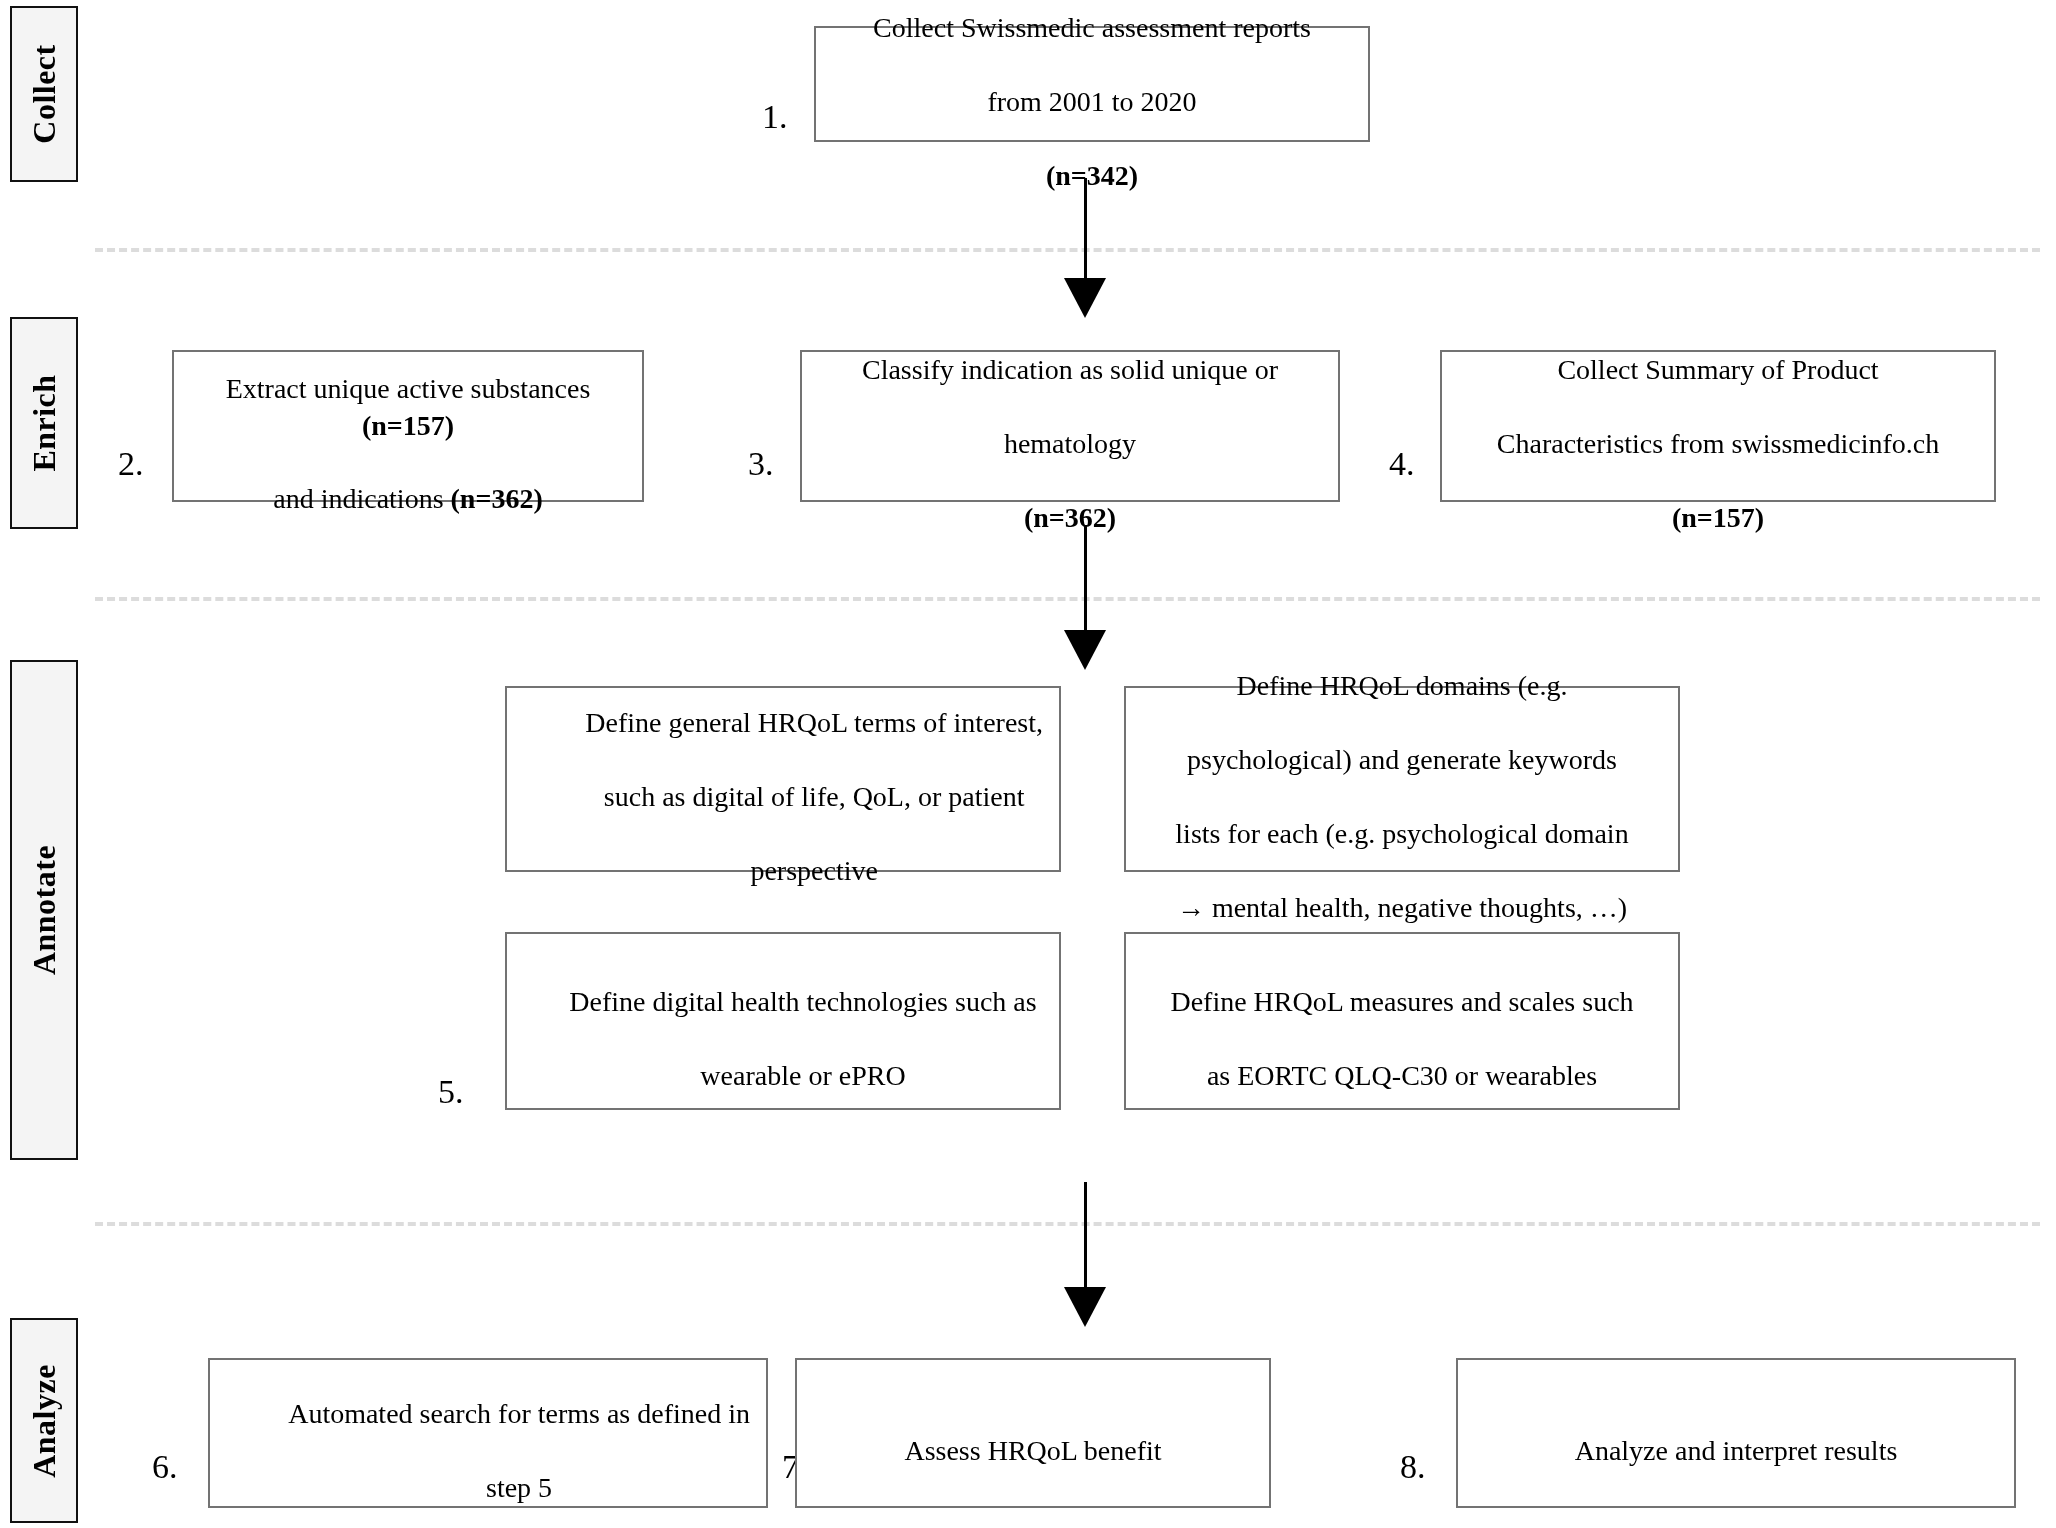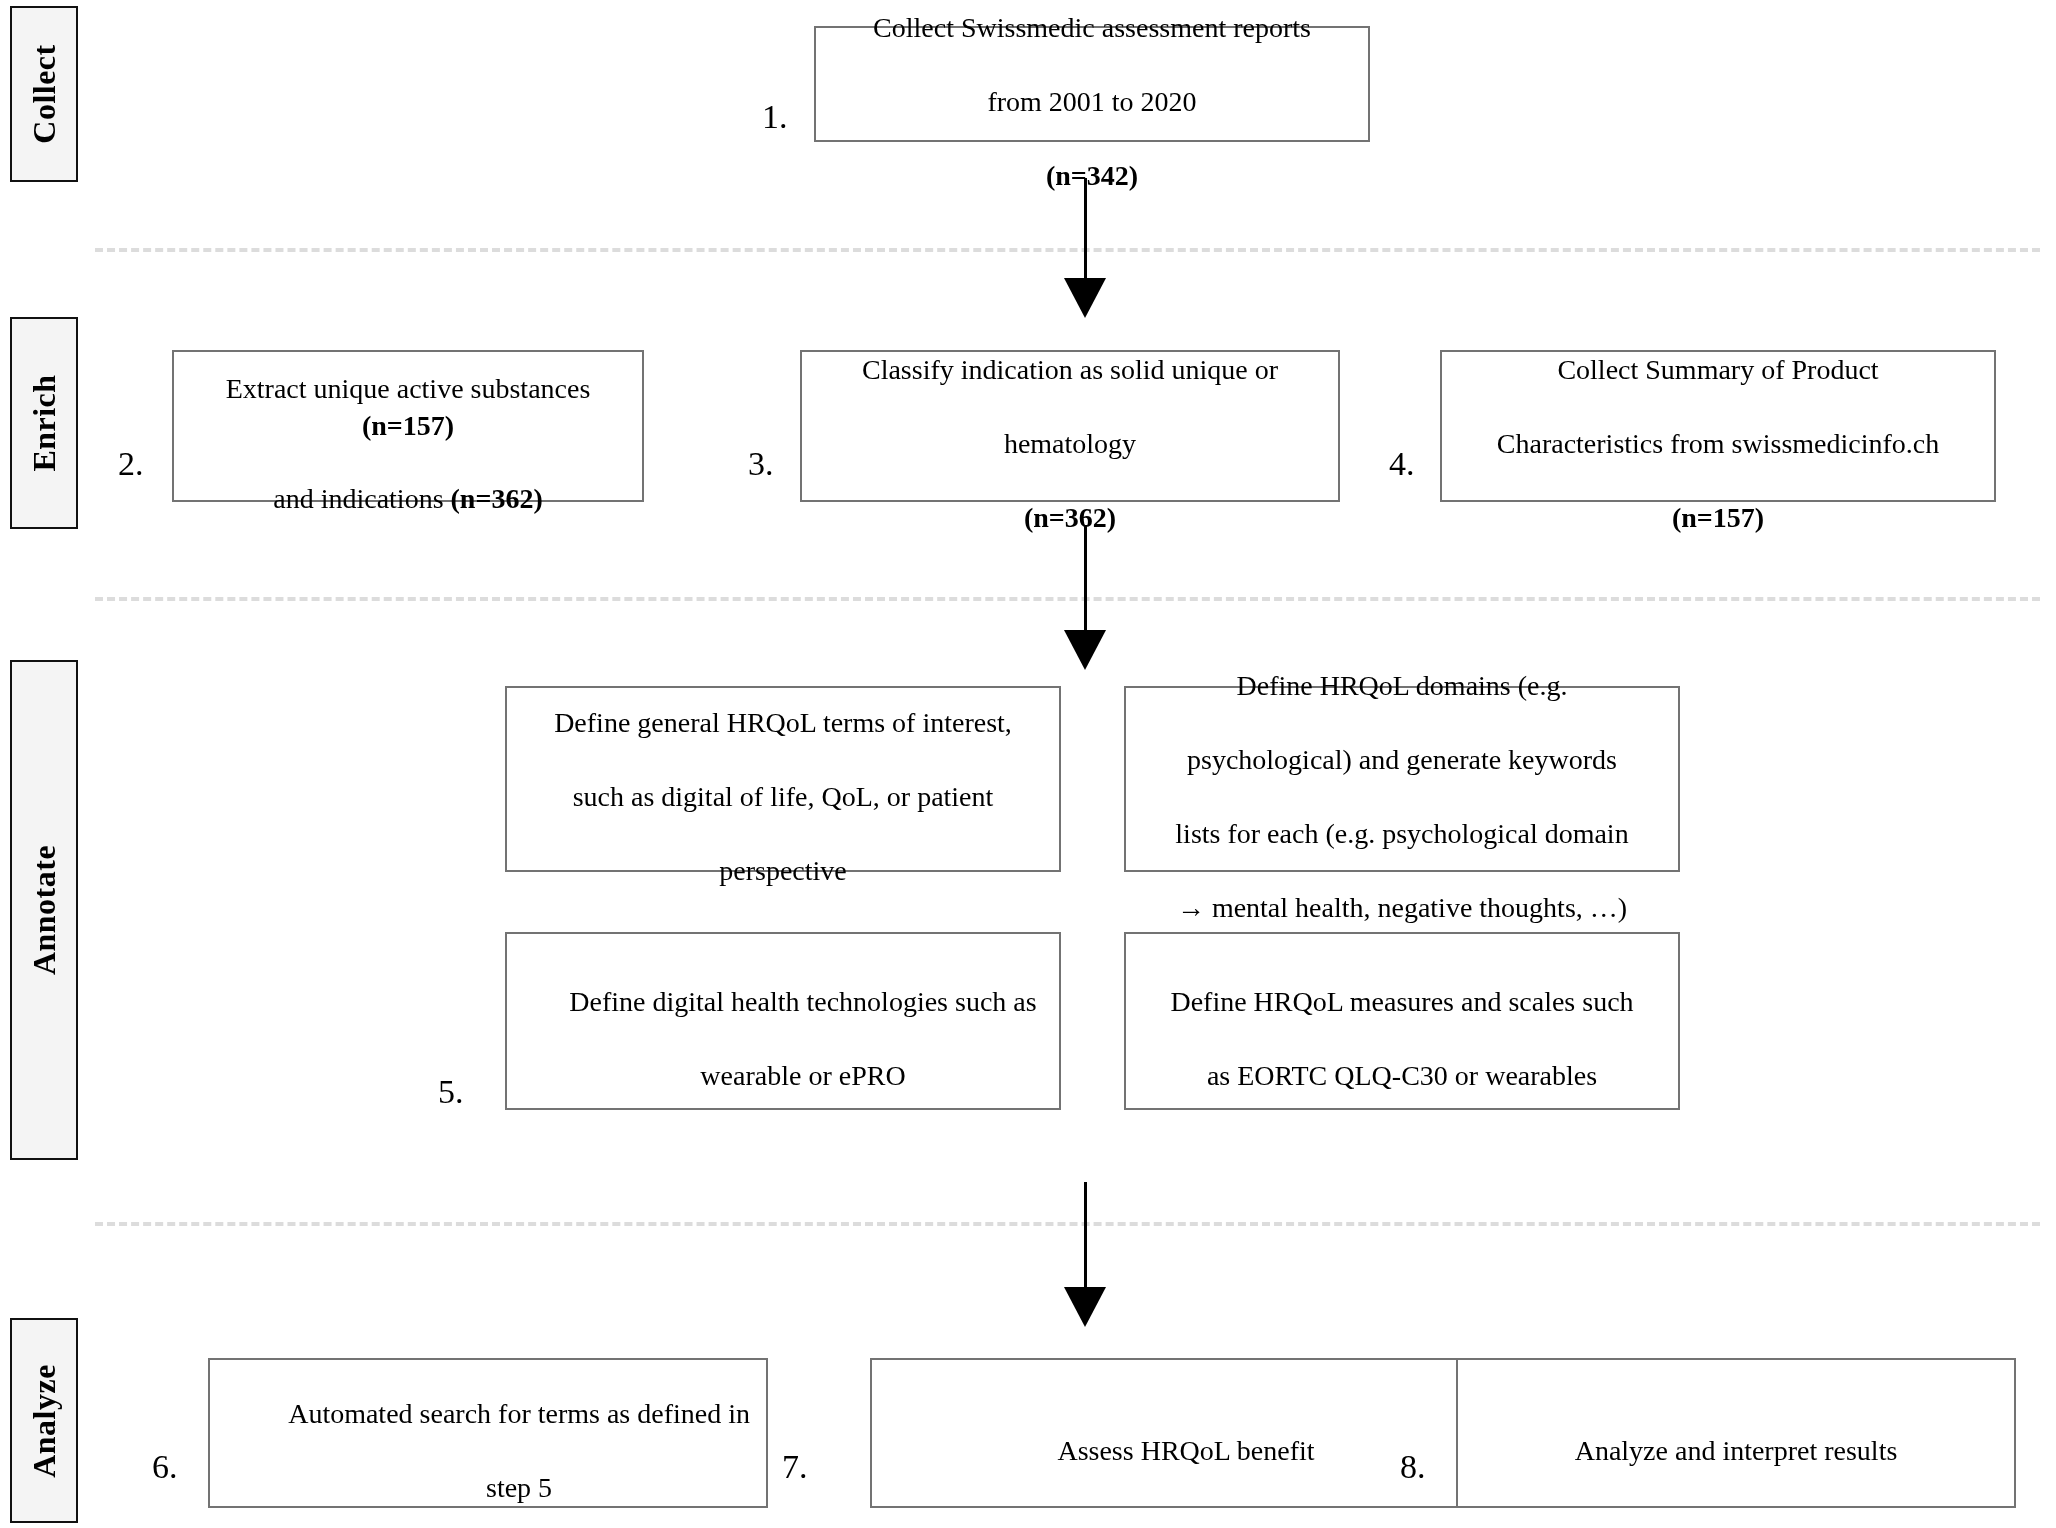--- a/index.html
+++ b/index.html
@@ -145,21 +145,21 @@
   <div class="box" style="left:1440px;top:350px;width:556px;height:152px;">
     <div class="btxt">
       <span>Collect Summary of Product</span><br>
       <span>Characteristics from swissmedicinfo.ch</span><br>
       <b>(n=157)</b>
     </div>
   </div>
 
   <div class="stepnum" style="left:438px;top:1075px;">5.</div>
 
-  <div class="box" style="left:505px;top:686px;width:556px;height:186px;">
+  <div class="box" style="left:505px;top:686px;width:556px;height:186px;justify-content:flex-end;">
     <div class="btxt">
       <span>Define general HRQoL terms of interest,</span><br>
       <span>such as digital of life, QoL, or patient</span><br>
       <span>perspective</span>
     </div>
   </div>
 
   <div class="box" style="left:1124px;top:686px;width:556px;height:186px;">
     <div class="btxt">
       <span>Define HRQoL domains (e.g.</span><br>
@@ -185,21 +185,21 @@
 
   <div class="stepnum" style="left:152px;top:1450px;">6.</div>
   <div class="box" style="left:208px;top:1358px;width:560px;height:150px;justify-content:flex-end;">
     <div class="btxt">
       <span>Automated search for terms as defined in</span><br>
       <span>step 5</span>
     </div>
   </div>
 
   <div class="stepnum" style="left:782px;top:1450px;">7.</div>
-  <div class="box" style="left:870px;top:1358px;width:632px;height:150px;">
+  <div class="box" style="left:795px;top:1358px;width:476px;height:150px;">
     <div class="btxt">
       <span>Assess HRQoL benefit</span>
     </div>
   </div>
 
   <div class="stepnum" style="left:1400px;top:1450px;">8.</div>
   <div class="box" style="left:1456px;top:1358px;width:560px;height:150px;">
     <div class="btxt">
       <span>Analyze and interpret results</span>
     </div>

